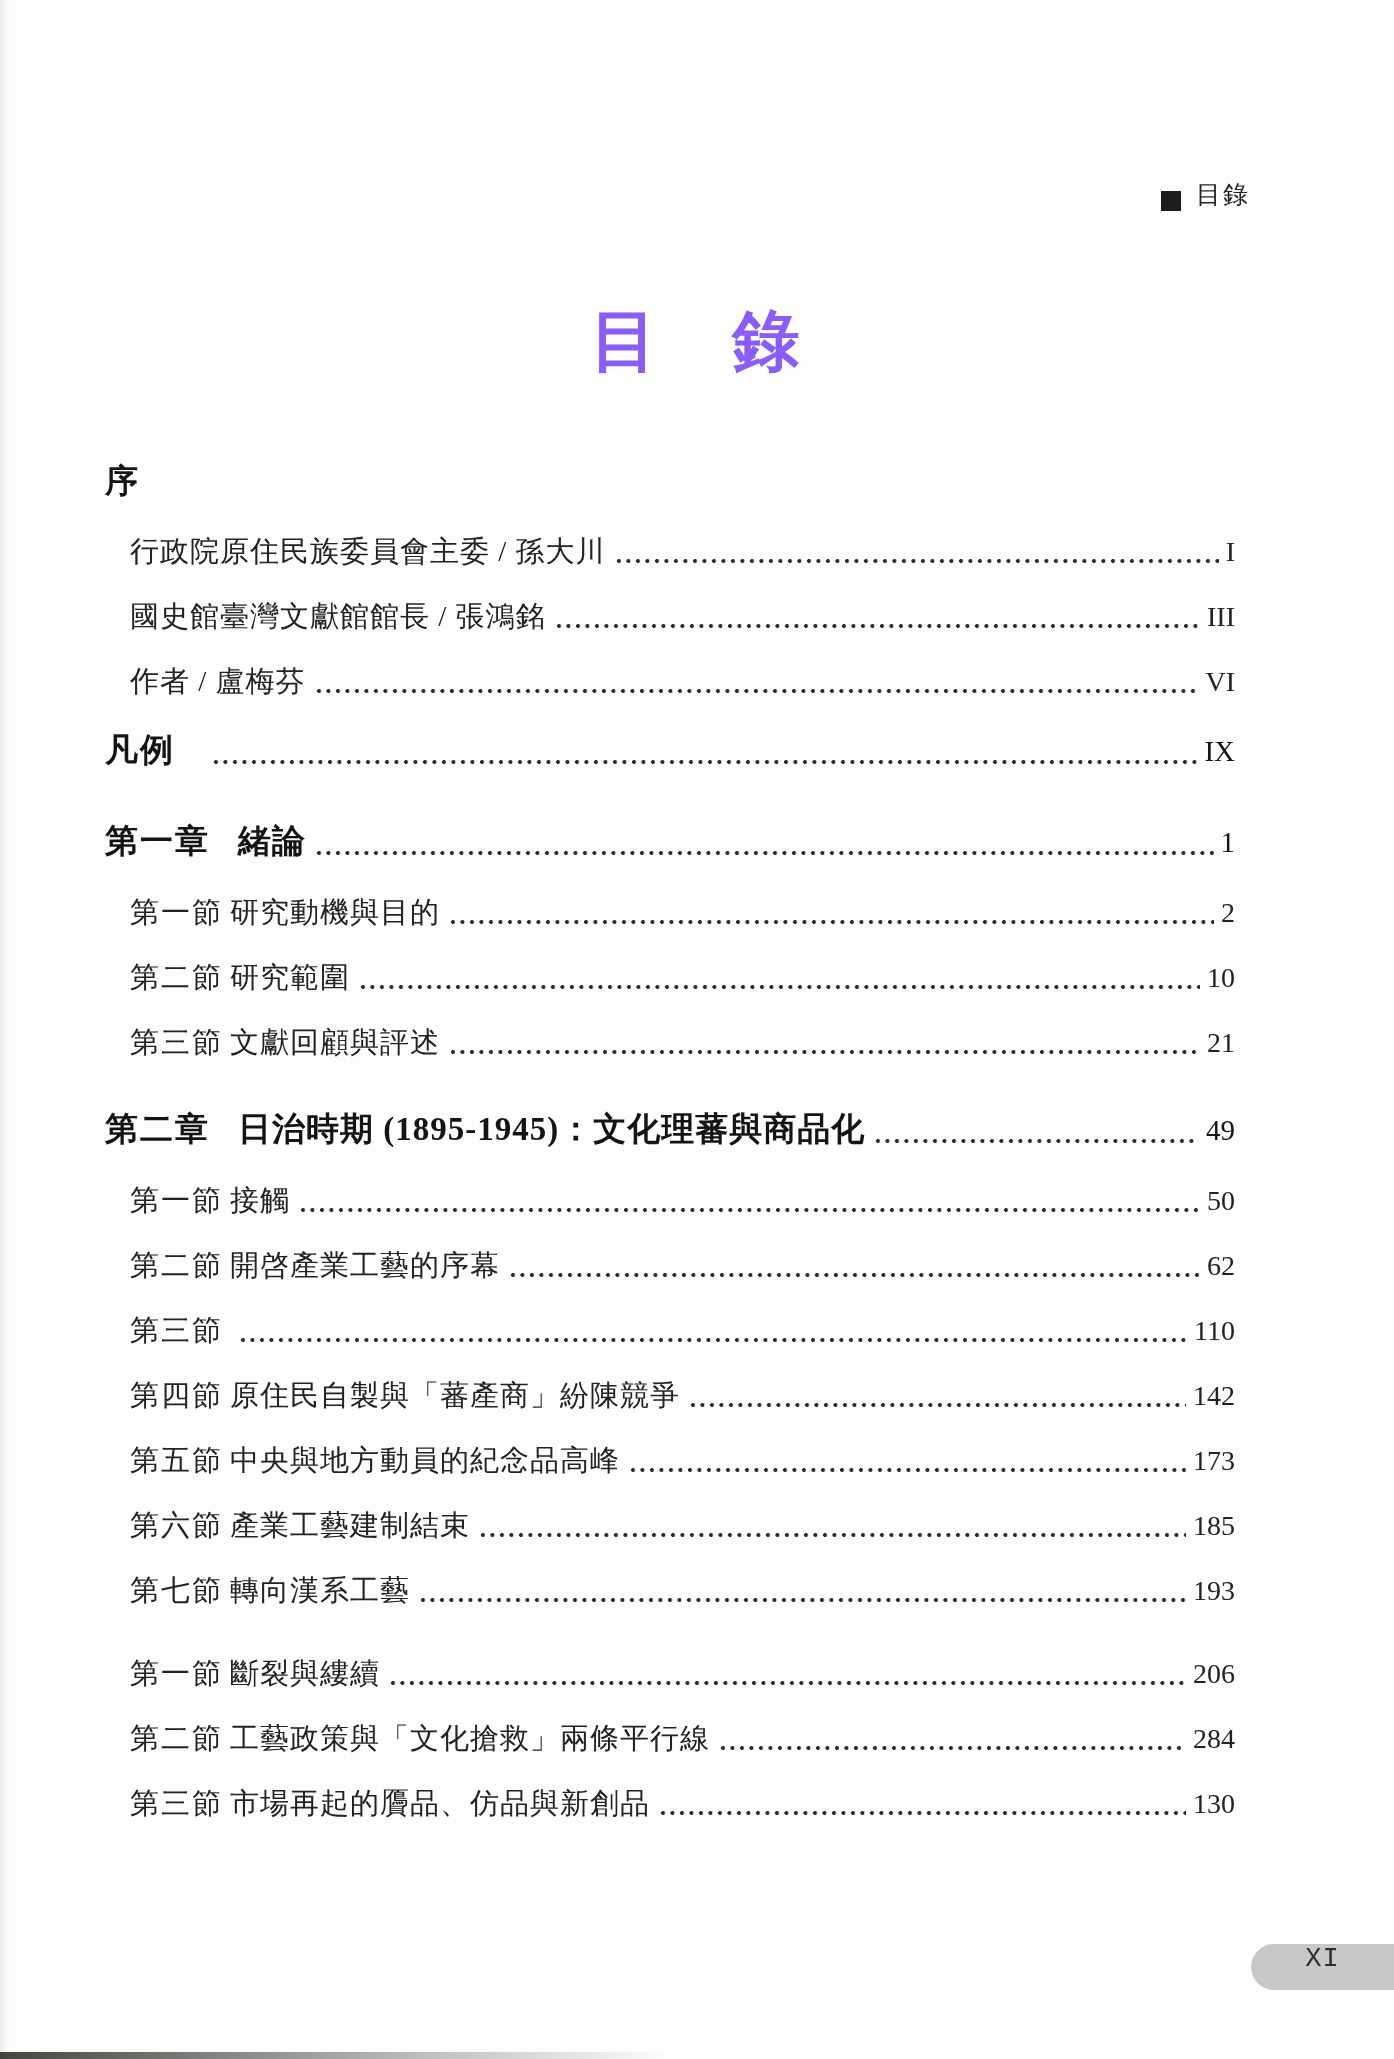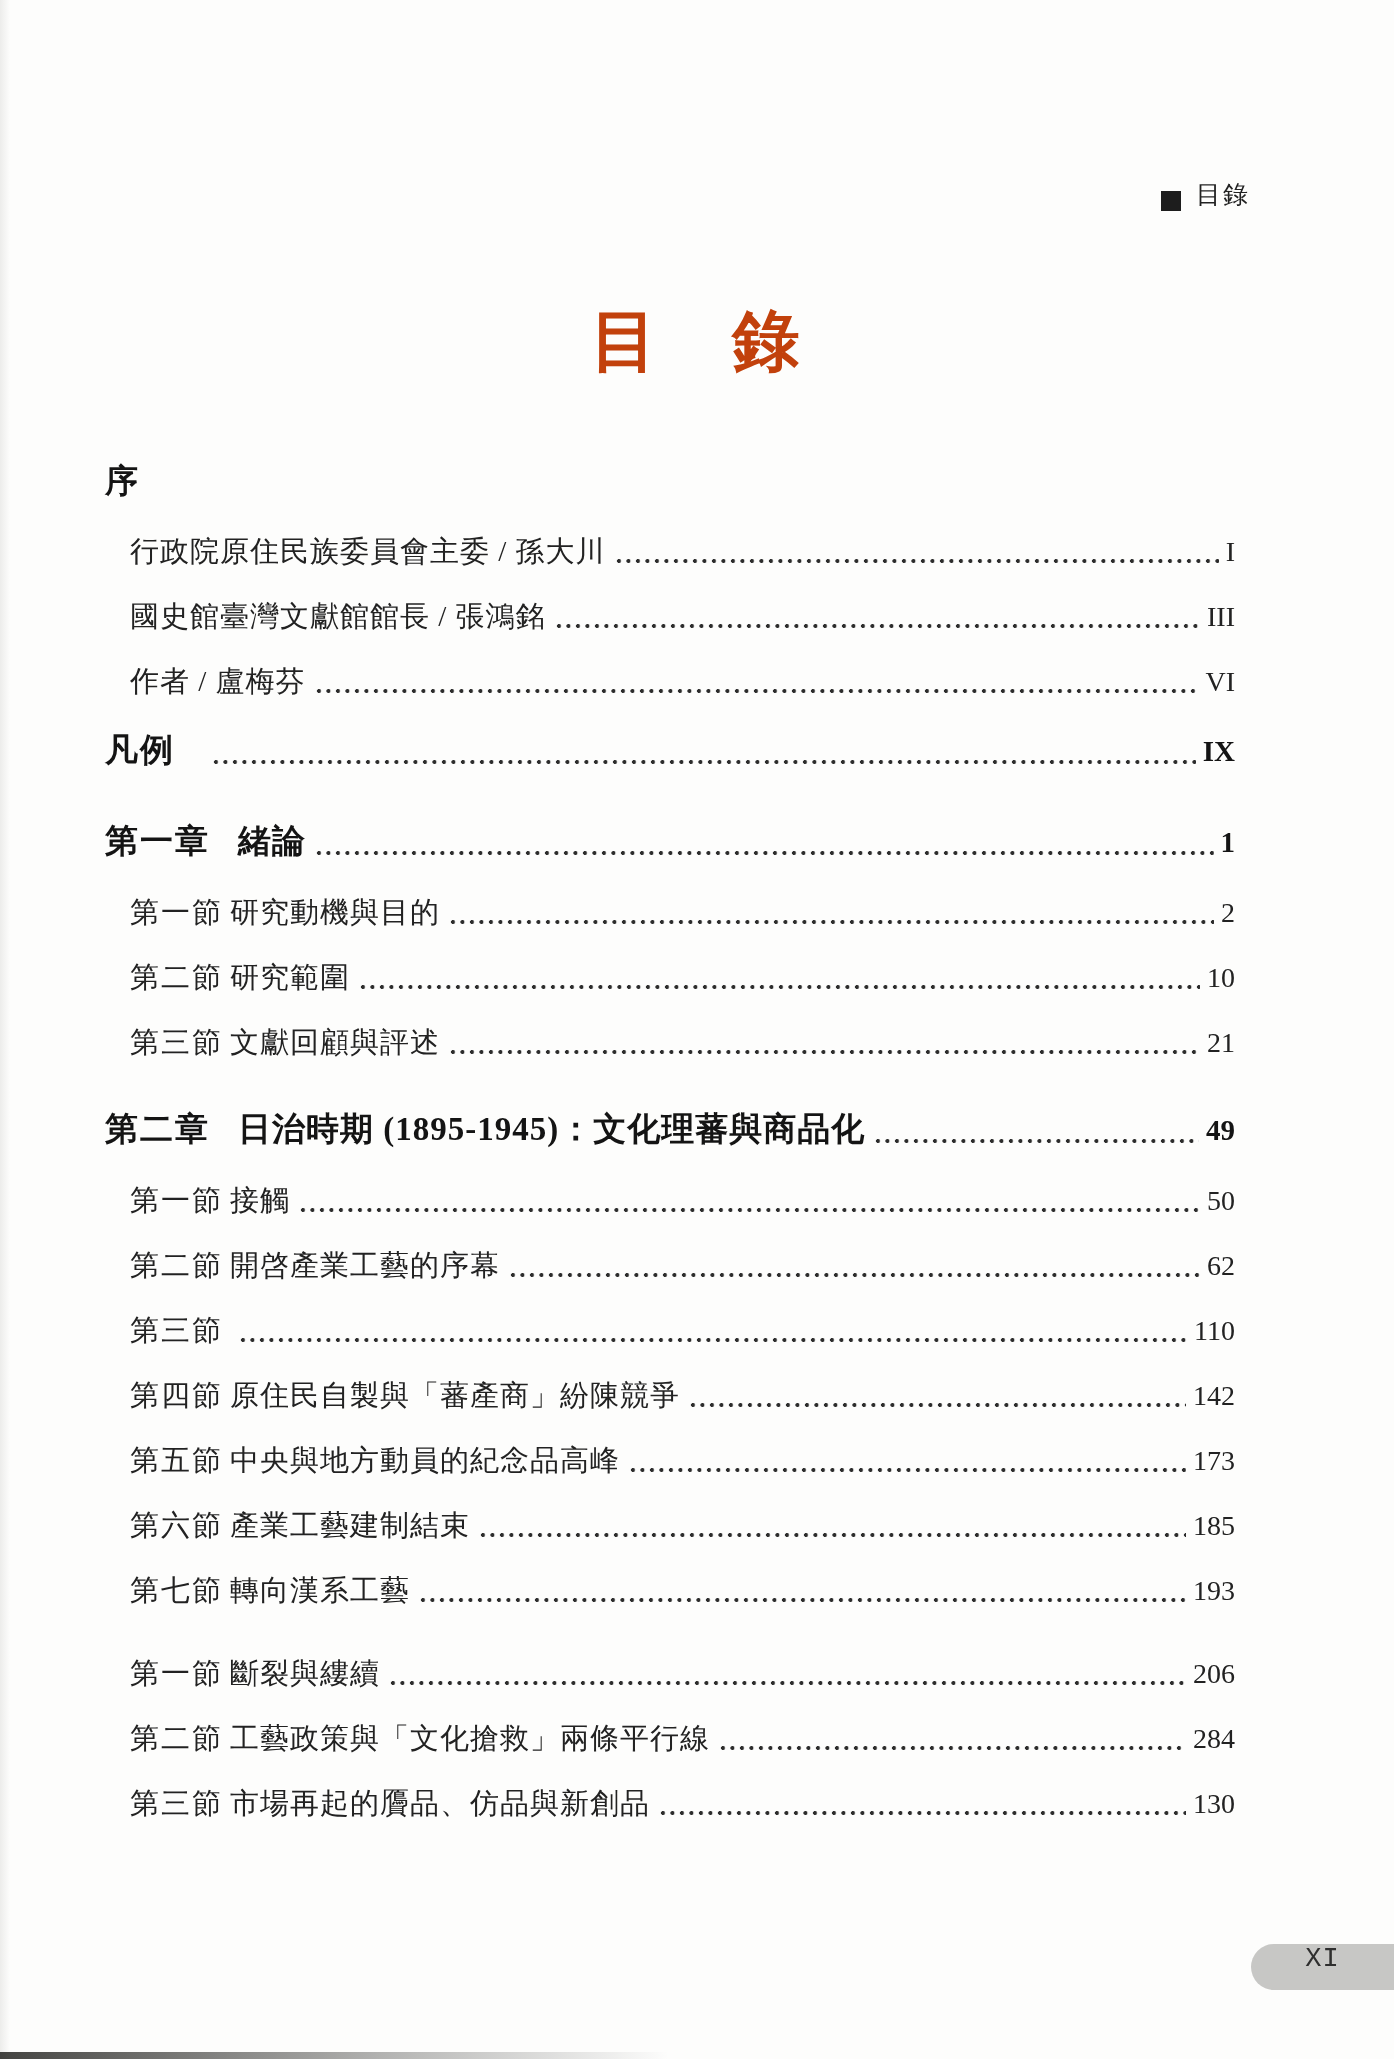--- a/index.html
+++ b/index.html
@@ -32,21 +32,21 @@
   }
   .marker-square { width:20px; height:20px; background:#1d1d1d; }
 
   
   .main-title {
     margin-top:308px;
     text-align:center;
     font-size:67px; font-weight:bold;
     letter-spacing:4px;
     line-height:1;
-    color:#c2410c;
+    color:#8b5cf6;
   }
 
   .toc { margin:84px 159px 0 105px; }
   .toc-section { margin-top:12px; }
   .toc-section:first-child { margin-top:0; }
   .toc-section.major { margin-top:46px; }
 
   .row { display:flex; align-items:baseline; }
   .sec-heading {
     font-weight:bold; font-size:33px; line-height:44px;
@@ -66,21 +66,21 @@
   .dots {
     flex:1 1 14px; min-width:14px;
     align-self:flex-end;
     height:8px; margin:0 7px 5px 9px;
     background-image:radial-gradient(circle at 4px 4px, #2c2c2c 1.7px, rgba(0,0,0,0) 2.3px);
     background-size:9.5px 8px;
     background-repeat:repeat-x;
   }
   .sec-heading .dots { margin-bottom:7px; }
   .pagenum { white-space:nowrap; font-size:28px; }
-  .sec-heading .pagenum { font-weight:bold; font-size:29px; }
+  .sec-heading .pagenum { font-weight:normal; font-size:29px; }
 
   
   .footer-tab {
     position:absolute; right:0; bottom:69px;
     width:143px; height:46px;
     background:#c7c7c5;
     border-radius:23px 0 0 23px;
     display:flex; align-items:flex-start; justify-content:center;
     font-family:Liberation Mono, monospace;
     font-size:27px; color:#2e2e2e; letter-spacing:1px;

